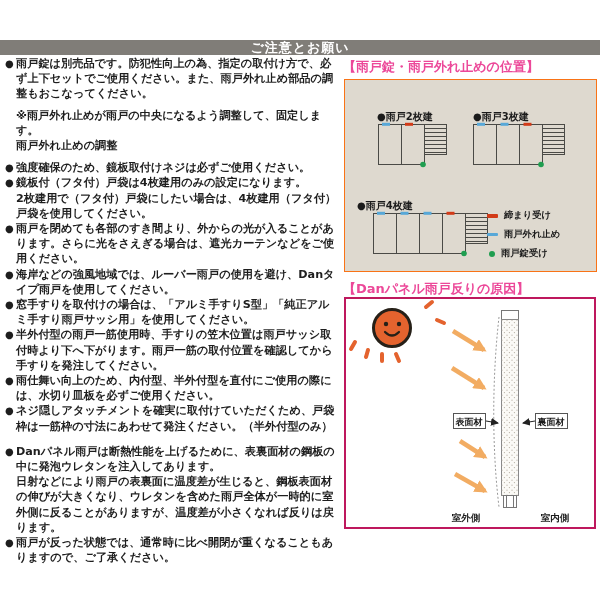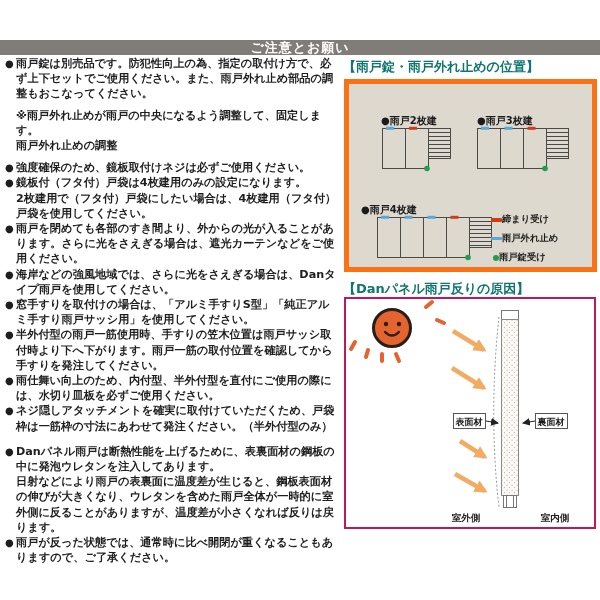--- a/index.html
+++ b/index.html
@@ -28,34 +28,34 @@
   }
   .note { position: relative; padding-left: 11px; }
   .note .bullet { position: absolute; left: 0; top: 0; font-size: 10px; }
   .note p { margin: 0; }
   .adjust-note { margin: 6px 0 7px 11px; }
   .gap-top { margin-top: 10px; }
 
   
   .fig-title {
     position: absolute; left: 343px; width: 256px;
-    font-size: 13px; font-weight: bold; color: #0f766e; white-space: nowrap;
+    font-size: 13px; font-weight: bold; color: #ec4899; white-space: nowrap;
   }
   #fig1-title { top: 58px; }
   #fig2-title { top: 280px; }
 
   
   .fig1-box {
     position: absolute; left: 344px; top: 79px; width: 253px; height: 193px;
-    background: #ded9cf; border: 5px solid #f97316;
+    background: #ded9cf; border: 1px solid #f97316;
   }
   .dlabel { position: absolute; font-size: 10px; font-weight: bold; white-space: nowrap; }
   .dsvg { position: absolute; }
   .legend { position: absolute; left: 142px; top: 129px; display: flex; flex-direction: column; gap: 6px; }
-  .legend-row { display: flex; align-items: center; gap: 0; }
+  .legend-row { display: flex; align-items: center; gap: 6px; }
   .lg-label { font-size: 9.3px; font-weight: bold; white-space: nowrap; }
   .lm-red { width: 11px; height: 4px; border-radius: 1px; background: #d23b18; }
   .lm-blue { width: 11px; height: 3px; border-radius: 1px; background: #58a8d8; }
   .lm-green { width: 6px; height: 6px; border-radius: 50%; background: #1f9e50; margin-left: 2px; }
 
   
   .fig2-box {
     position: absolute; left: 344px; top: 297px; width: 252px; height: 232px;
     background: #ffffff; border: 2px solid #be185d;
   }
@@ -89,21 +89,21 @@
       <span class="bullet">●</span>
       <p>鏡板付（フタ付）戸袋は4枚建用のみの設定になります。</p>
       <p>2枚建用で（フタ付）戸袋にしたい場合は、4枚建用（フタ付）戸袋を使用してください。</p>
     </div>
     <div class="note">
       <span class="bullet">●</span>
       <p>雨戸を閉めても各部のすき間より、外からの光が入ることがあります。さらに光をさえぎる場合は、遮光カーテンなどをご使用ください。</p>
     </div>
     <div class="note">
       <span class="bullet">●</span>
-      <p>海岸などの強風地域では、さらに光をさえぎる場合は、Danタイプ雨戸を使用してください。</p>
+      <p>海岸などの強風地域では、ルーバー雨戸の使用を避け、Danタイプ雨戸を使用してください。</p>
     </div>
     <div class="note">
       <span class="bullet">●</span>
       <p>窓手すりを取付けの場合は、「アルミ手すりS型」「純正アルミ手すり雨戸サッシ用」を使用してください。</p>
     </div>
     <div class="note">
       <span class="bullet">●</span>
       <p>半外付型の雨戸一筋使用時、手すりの笠木位置は雨戸サッシ取付時より下へ下がります。雨戸一筋の取付位置を確認してから手すりを発注してください。</p>
     </div>
     <div class="note">

